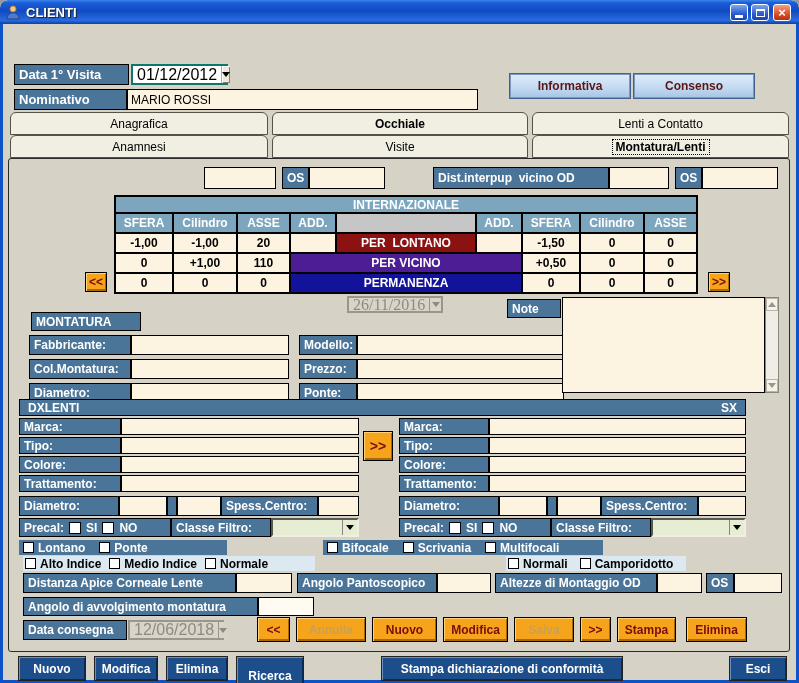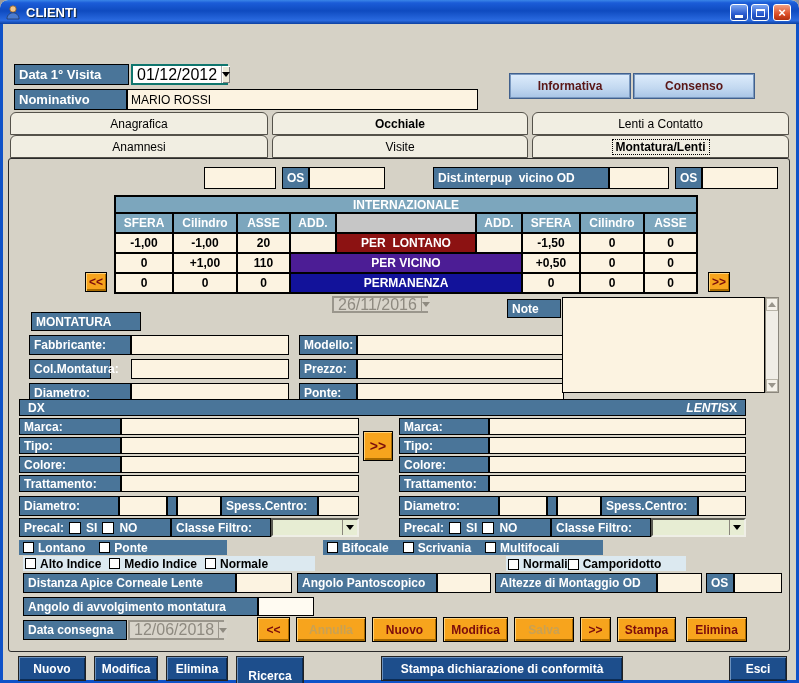--- a/index.html
+++ b/index.html
@@ -202,35 +202,35 @@
       <div class="rx-c">0</div>
       <div class="rx-c">0</div>
       <div class="band-p">PERMANENZA</div>
       <div class="rx-c">0</div>
       <div class="rx-c">0</div>
       <div class="rx-c">0</div>
     </div>
     <div class="btn-orange abs" style="left:76px;top:113px;width:22px;height:20px;">&lt;&lt;</div>
     <div class="btn-orange abs" style="left:699px;top:113px;width:22px;height:20px;">&gt;&gt;</div>
 
-    <div class="sel dis abs" style="left:323px;top:137px;width:96px;height:17px;">
+    <div class="sel dis abs" style="left:338px;top:137px;width:96px;height:17px;font-family:Liberation Serif, serif;">
       <span class="txt">26/11/2016</span>
       <span class="arr">
           <span class="tri"></span>
         </span>
     </div>
 
     <div class="bl abs" style="left:22px;top:153px;width:110px;height:19px;">MONTATURA</div>
 
     <div class="bl abs" style="left:20px;top:176px;width:102px;height:20px;">Fabbricante:</div>
     <div class="fld abs" style="left:122px;top:176px;width:158px;height:20px;"></div>
     <div class="bl abs" style="left:290px;top:176px;width:58px;height:20px;">Modello:</div>
     <div class="fld abs" style="left:348px;top:176px;width:207px;height:20px;"></div>
 
-    <div class="bl abs" style="left:20px;top:200px;width:82px;height:20px;">Col.Montatura:</div>
+    <div class="bl abs" style="left:20px;top:200px;width:102px;height:20px;">Col.Montatura:</div>
     <div class="fld abs" style="left:122px;top:200px;width:158px;height:20px;"></div>
     <div class="bl abs" style="left:290px;top:200px;width:58px;height:20px;">Prezzo:</div>
     <div class="fld abs" style="left:348px;top:200px;width:207px;height:20px;"></div>
 
     <div class="bl abs" style="left:20px;top:224px;width:102px;height:20px;">Diametro:</div>
     <div class="fld abs" style="left:122px;top:224px;width:158px;height:20px;"></div>
     <div class="bl abs" style="left:290px;top:224px;width:58px;height:20px;">Ponte:</div>
     <div class="fld abs" style="left:348px;top:224px;width:207px;height:20px;"></div>
 
     <div class="bl abs" style="left:498px;top:140px;width:54px;height:19px;">Note</div>
@@ -239,21 +239,21 @@
       <div class="sbtn">
           <span class="tri-up-g"></span>
         </div>
       <div class="sbtn">
           <span class="tri-dn-g"></span>
         </div>
     </div>
 
     <div class="bl abs" style="left:10px;top:240px;width:727px;height:17px;padding:0 8px;">
       <span>DX</span>
-      <span style="flex:1;text-align:right;font-style:italic;">LENTI</span>
+      <span style="flex:1;text-align:left;">LENTI</span>
       <span>SX</span>
     </div>
 
     <div class="bl abs" style="left:10px;top:259px;width:102px;height:17px;">Marca:</div>
     <div class="fld abs" style="left:112px;top:259px;width:238px;height:17px;"></div>
     <div class="bl abs" style="left:10px;top:278px;width:102px;height:17px;">Tipo:</div>
     <div class="fld abs" style="left:112px;top:278px;width:238px;height:17px;"></div>
     <div class="bl abs" style="left:10px;top:297px;width:102px;height:17px;">Colore:</div>
     <div class="fld abs" style="left:112px;top:297px;width:238px;height:17px;"></div>
     <div class="bl abs" style="left:10px;top:316px;width:102px;height:17px;">Trattamento:</div>
@@ -346,21 +346,21 @@
         </span>
       <span class="opt">
           <span class="cb" style="width:11px;height:11px;"></span>
           <span>Medio Indice</span>
         </span>
       <span class="opt">
           <span class="cb" style="width:11px;height:11px;"></span>
           <span>Normale</span>
         </span>
     </div>
-    <div class="strip-lite abs" style="left:497px;top:397px;width:180px;height:15px;gap:0;align-items:flex-end;">
+    <div class="strip-lite abs" style="left:497px;top:397px;width:180px;height:15px;gap:12px;">
       <span class="opt">
           <span class="cb" style="width:11px;height:11px;"></span>
           <span>Normali</span>
         </span>
       <span class="opt">
           <span class="cb" style="width:11px;height:11px;"></span>
           <span>Camporidotto</span>
         </span>
     </div>
 

